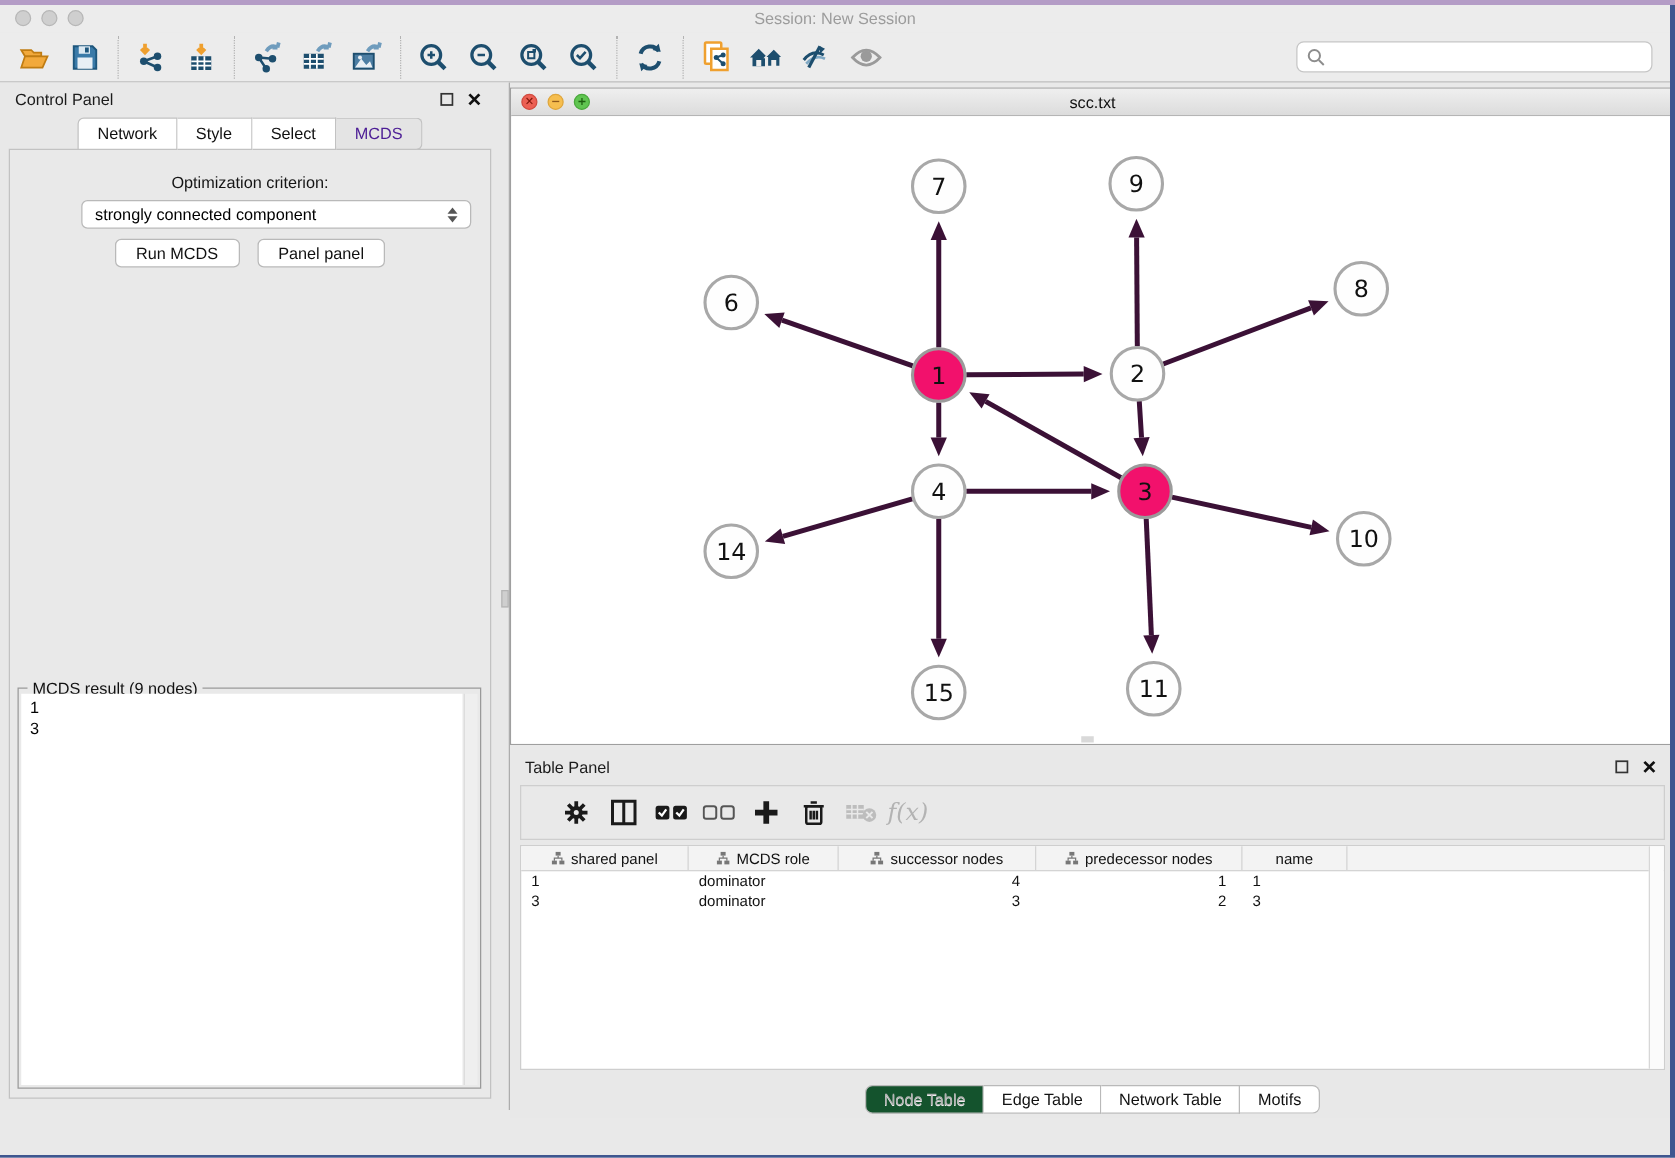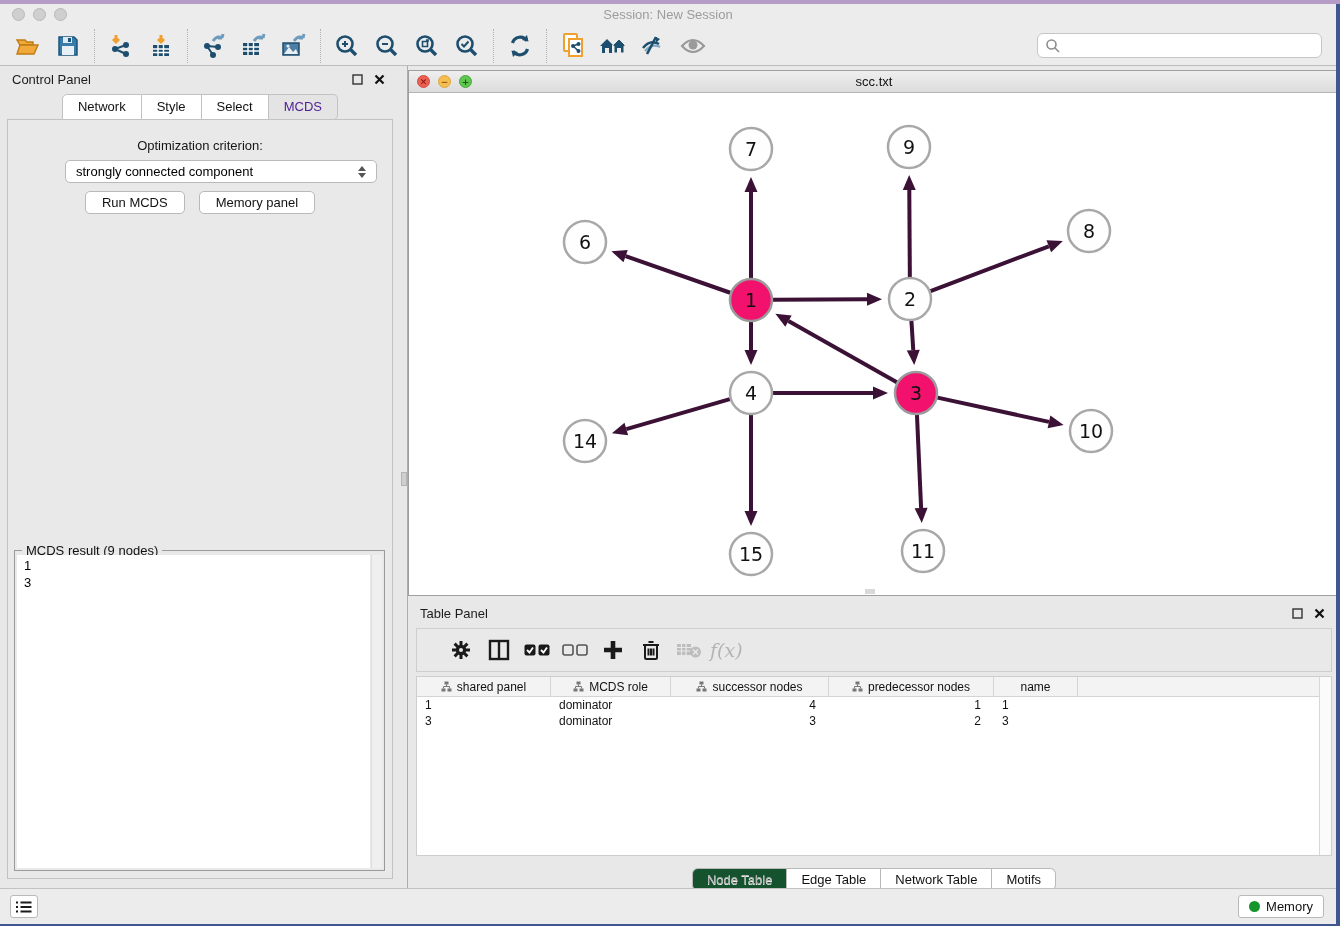--- a/index.html
+++ b/index.html
@@ -270,21 +270,21 @@
         <div class="opt-label">Optimization criterion:</div>
         <div class="criterion">
           <span>strongly connected component</span>
           <span class="stepper">
               <i class="up"></i>
               <i class="down"></i>
             </span>
         </div>
         <div class="cp-buttons">
           <button class="cp-btn">Run MCDS</button>
-          <button class="cp-btn">Memory panel</button>
+          <button class="cp-btn">Panel panel</button>
         </div>
         <div class="result-box">
           <div class="result-label">MCDS result (9 nodes)</div>
           <div class="result-list">
               <div>1</div>
               <div>3</div>
             </div>
           <div class="result-scroll"></div>
         </div>
       </div>
@@ -541,31 +541,13 @@
         <div class="tp-tabs">
             <button class="tp-tab active">Node Table</button>
             <button class="tp-tab">Edge Table</button>
             <button class="tp-tab">Network Table</button>
             <button class="tp-tab">Motifs</button>
           </div>
       </div>
     </div>
   </div>
 
-  <div class="statusbar">
-    <button class="sb-left">
-      <svg width="16" height="14" viewBox="0 0 16 14">
-        <g stroke="#1a1a1a" stroke-width="2">
-            <path d="M4.5 2.5 h11 M4.5 7 h11 M4.5 11.5 h11"></path>
-          </g>
-        <g fill="#1a1a1a">
-            <rect x="0" y="1.5" width="2" height="2"></rect>
-            <rect x="0" y="6" width="2" height="2"></rect>
-            <rect x="0" y="10.5" width="2" height="2"></rect>
-          </g>
-      </svg>
-    </button>
-    <button class="sb-mem">
-      <span class="mem-dot"></span>
-      <span>Memory</span>
-    </button>
-  </div>
 </div>
 
 </body></html>

